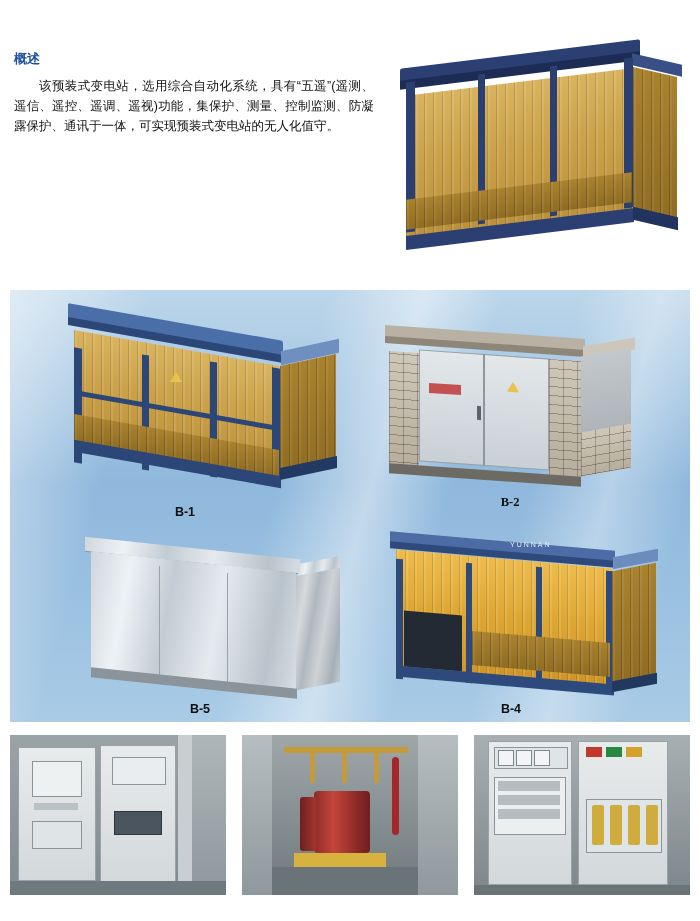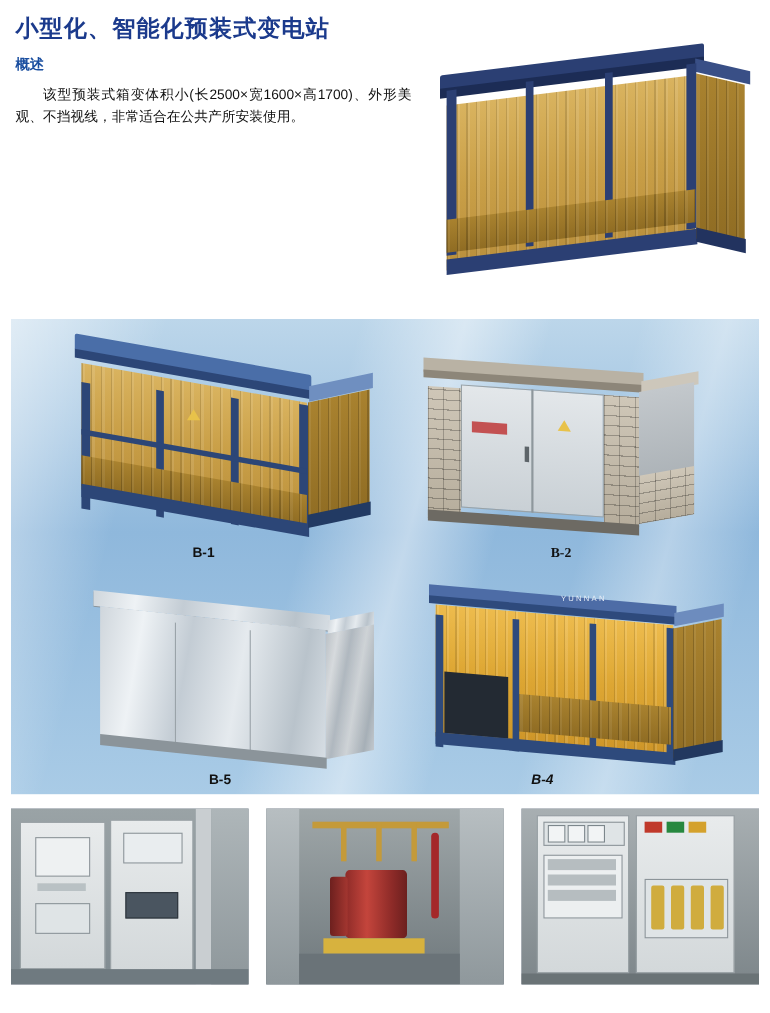--- a/index.html
+++ b/index.html
@@ -149,26 +149,25 @@
     background: linear-gradient(180deg, #e8ebec 0%, #d3d8da 100%);
     border: 1px solid #9aa2a6;
     box-sizing: border-box;
   }
 </style>
 </head>
 <body>
 
 <div class="page">
 
-  <div class="title">小型化、智能化预装式变电站</div>
 
   <div class="section-heading">概述</div>
 
   <div class="body-text">
-    <p>该型预装式箱变体积小(长2500×宽1600×高1700)、外形美观、不挡视线，非常适合在公共产所安装使用。</p>
+    <p>该预装式变电站，选用综合自动化系统，具有“五遥”(遥测、遥信、遥控、遥调、遥视)功能，集保护、测量、控制监测、防凝露保护、通讯于一体，可实现预装式变电站的无人化值守。</p>
   </div>
 
   <div class="hero-photo">
 
     <div class="abs" style="left:8px; top:18px; width:240px; height:14px; background:#2b3f73; transform:skewY(-7deg); border-radius:2px;"></div>
     <div class="abs" style="left:8px; top:30px; width:240px; height:9px; background:#1c2c55; transform:skewY(-7deg);"></div>
 
     <div class="abs" style="left:240px; top:23px; width:50px; height:12px; background:#394f86; transform:skewY(13deg);"></div>
 
     <div class="abs wood" style="left:14px; top:46px; width:226px; height:150px; transform:skewY(-7deg);"></div>
@@ -202,21 +201,21 @@
       <div class="abs" style="left:222px; top:56px; width:8px; height:115px; background:#2c4677; transform:skewY(10deg);"></div>
       <div class="abs" style="left:24px; top:96px; width:205px; height:5px; background:#2c4677; transform:skewY(10deg);"></div>
       <div class="abs wood-dark" style="left:24px; top:120px; width:205px; height:28px; transform:skewY(10deg);"></div>
       <div class="abs" style="left:24px; top:146px; width:207px; height:12px; background:#2c4677; transform:skewY(10deg);"></div>
 
       <div class="abs" style="left:120px; top:60px; width:0; height:0; border-left:6px solid transparent; border-right:6px solid transparent; border-bottom:10px solid #e8c24a;"></div>
 
       <div class="abs wood-dark" style="left:230px; top:48px; width:56px; height:112px; transform:skewY(-12deg);"></div>
       <div class="abs" style="left:230px; top:150px; width:57px; height:12px; background:#223a63; transform:skewY(-12deg);"></div>
     </div>
-    <div class="cell-caption" style="left:125px; top:205px;">B-1</div>
+    <div class="cell-caption" style="left:125px; top:215px;">B-1</div>
 
     <div class="gallery-cell" style="left:355px; top:28px; width:290px; height:170px;">
 
       <div class="abs" style="left:20px; top:14px; width:200px; height:13px; background:#b9b2a4; transform:skewY(4deg);"></div>
       <div class="abs" style="left:20px; top:25px; width:200px; height:7px; background:#8d8679; transform:skewY(4deg);"></div>
       <div class="abs" style="left:218px; top:24px; width:52px; height:12px; background:#cdc7bb; transform:skewY(-10deg);"></div>
 
       <div class="abs brick" style="left:24px; top:34px; width:30px; height:120px; transform:skewY(4deg);"></div>
 
       <div class="abs" style="left:54px; top:36px; width:130px; height:112px; background:linear-gradient(180deg,#e3e7ea 0%, #c9d0d5 100%); transform:skewY(4deg); border:1px solid #9aa2a6; box-sizing:border-box;"></div>
@@ -254,21 +253,21 @@
       <div class="abs" style="left:26px; top:34px; width:7px; height:120px; background:#2e4a7c; transform:skewY(5deg);"></div>
       <div class="abs" style="left:96px; top:38px; width:6px; height:120px; background:#2e4a7c; transform:skewY(5deg);"></div>
       <div class="abs" style="left:166px; top:42px; width:6px; height:120px; background:#2e4a7c; transform:skewY(5deg);"></div>
       <div class="abs" style="left:236px; top:46px; width:7px; height:120px; background:#2e4a7c; transform:skewY(5deg);"></div>
       <div class="abs" style="left:34px; top:88px; width:58px; height:56px; background:#232a33; transform:skewY(5deg);"></div>
       <div class="abs wood-dark" style="left:102px; top:112px; width:138px; height:34px; transform:skewY(5deg);"></div>
       <div class="abs" style="left:26px; top:150px; width:218px; height:11px; background:#2e4a7c; transform:skewY(5deg);"></div>
       <div class="abs wood-dark" style="left:242px; top:42px; width:44px; height:118px; transform:skewY(-11deg);"></div>
       <div class="abs" style="left:242px; top:152px; width:45px; height:11px; background:#22385f; transform:skewY(-11deg);"></div>
     </div>
-    <div class="cell-caption" style="left:433px; top:412px;font-style:italic;">B-4</div>
+    <div class="cell-caption" style="left:451px; top:412px;">B-4</div>
   </div>
 
   <div class="bottom-row">
 
     <div class="bottom-photo" style="left:0px;">
       <div class="abs" style="left:0; top:0; width:216px; height:160px; background:linear-gradient(180deg,#9aa3a6 0%, #7f8a90 100%);"></div>
       <div class="abs cab-panel" style="left:8px; top:12px; width:78px; height:134px;"></div>
       <div class="abs" style="left:22px; top:26px; width:48px; height:34px; background:#eef1f2; border:1px solid #8c9499;"></div>
       <div class="abs" style="left:24px; top:68px; width:44px; height:7px; background:#b9c1c4;"></div>
       <div class="abs" style="left:22px; top:86px; width:48px; height:26px; background:#dfe4e6; border:1px solid #8c9499;"></div>

